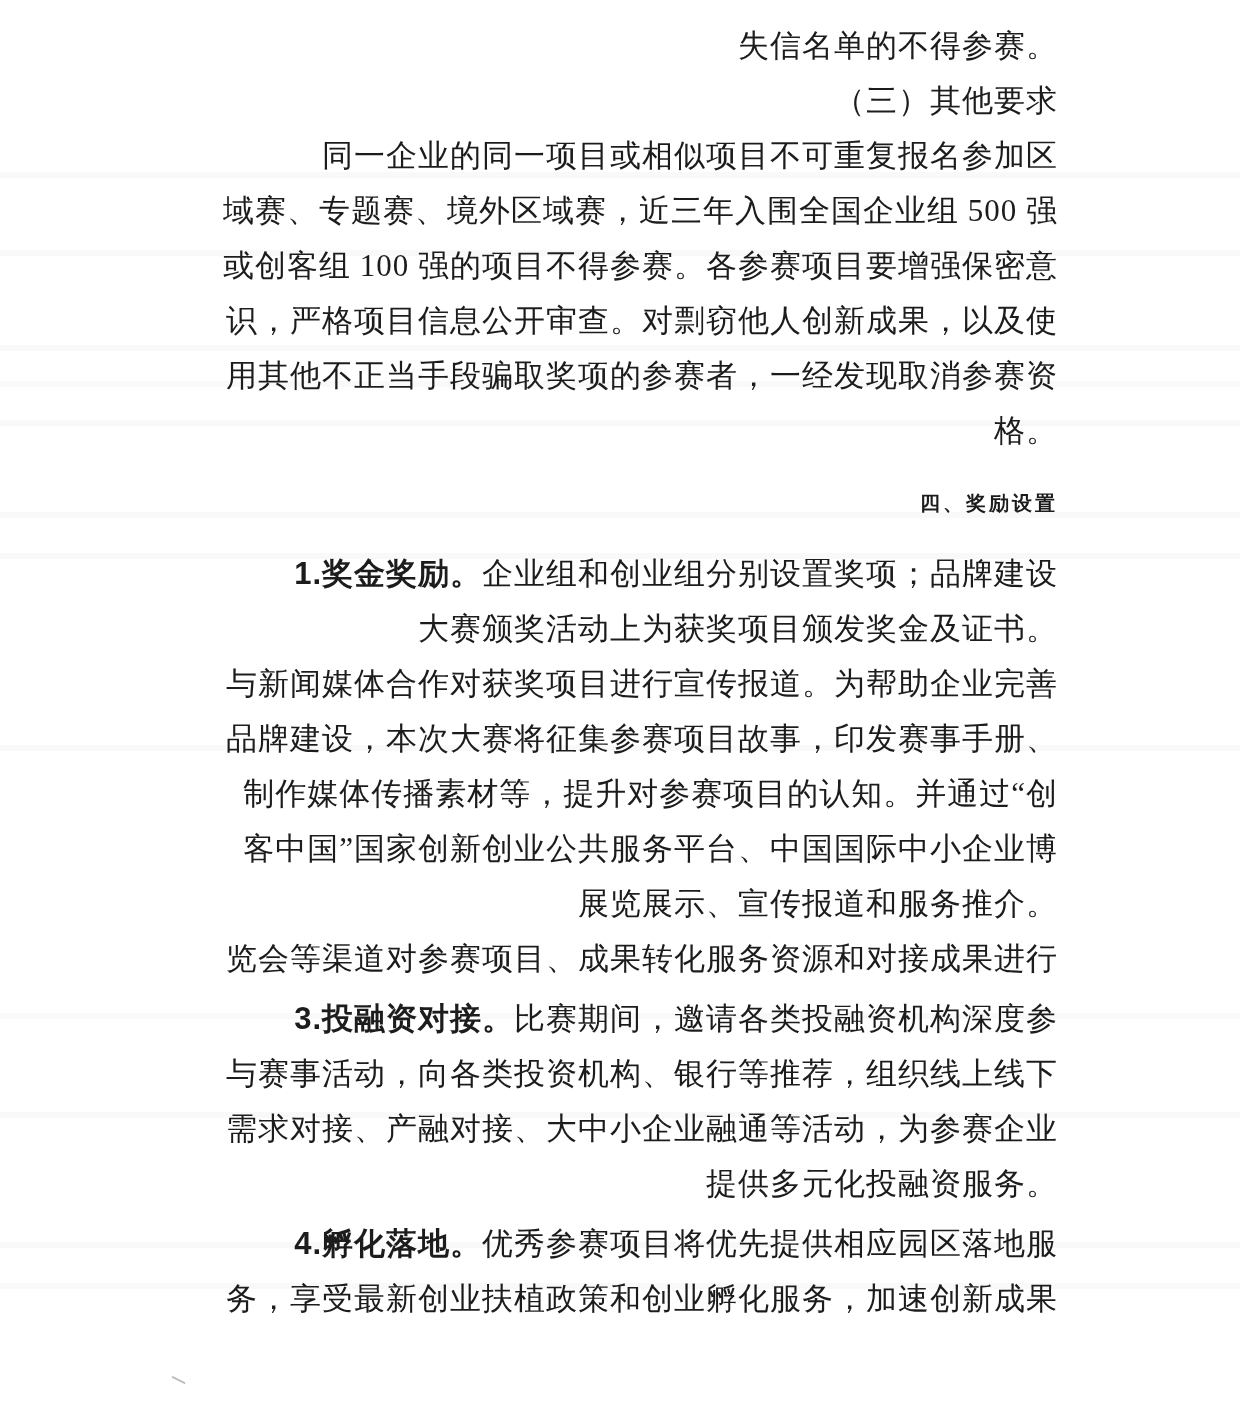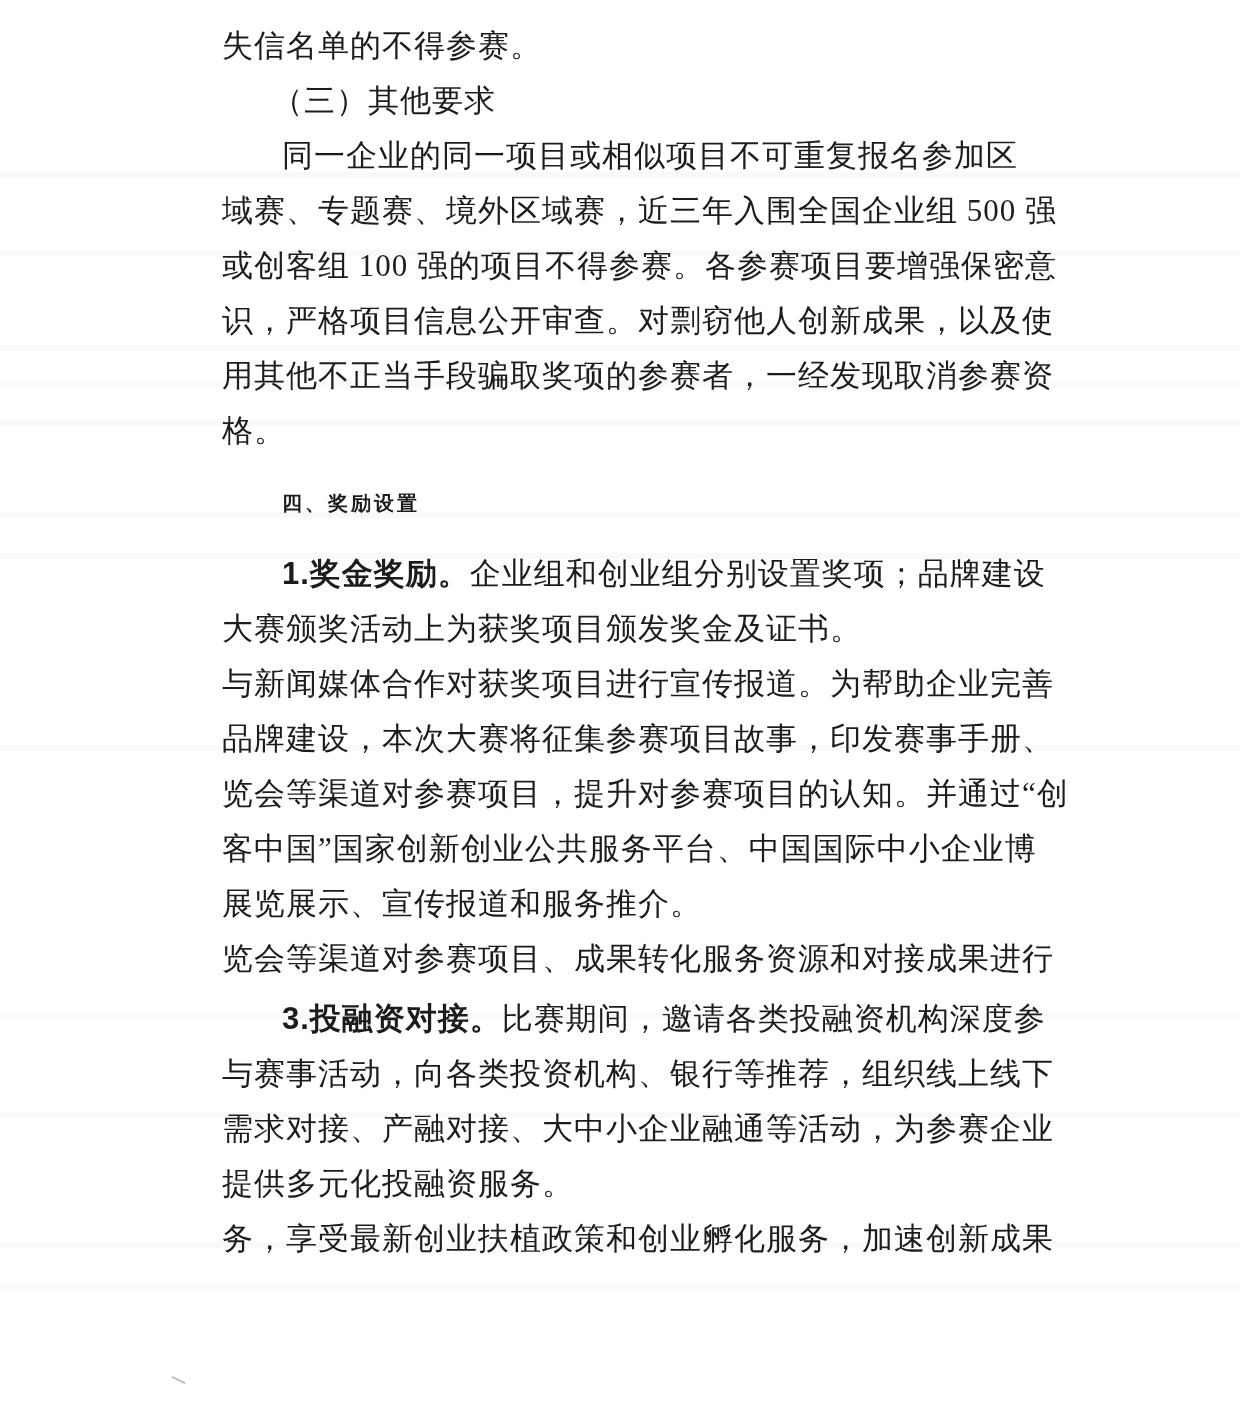--- a/index.html
+++ b/index.html
@@ -30,20 +30,21 @@
     position: absolute;
     left: 222px;
     top: 18px;
     width: 836px;
   }
   .line {
     font-size: 31px;
     line-height: 55px;
     letter-spacing: 1px;
     white-space: nowrap;
+    text-align: right;
   }
   .i2 { padding-left: 60px; }   
   .i1 { padding-left: 50px; }   
   .para { margin-top: 5px; }    
   .heading {
     font-family: Liberation Sans, sans-serif;
     font-weight: 700;
     font-size: 20px;
     margin-top: 18px;
     margin-bottom: 15px;
@@ -95,31 +96,34 @@
 
     <div class="line i2 heading">四、奖励设置</div>
 
     <div class="line i2 para">
       <span class="b">1.奖金奖励。</span><span>企业组和创业组分别设置奖项；品牌建设</span>
     </div>
     <div class="line">大赛颁奖活动上为获奖项目颁发奖金及证书。</div>
 
     <div class="line">与新闻媒体合作对获奖项目进行宣传报道。为帮助企业完善</div>
     <div class="line">品牌建设，本次大赛将征集参赛项目故事，印发赛事手册、</div>
-    <div class="line">览会等渠道对参赛项目，提升对参赛项目的认知。并通过“创</div>
+    <div class="line">制作媒体传播素材等，提升对参赛项目的认知。并通过“创</div>
     <div class="line">客中国”国家创新创业公共服务平台、中国国际中小企业博</div>
     <div class="line">展览展示、宣传报道和服务推介。</div>
     <div class="line">览会等渠道对参赛项目、成果转化服务资源和对接成果进行</div>
 
     <div class="line i2 para">
       <span class="b">3.投融资对接。</span><span>比赛期间，邀请各类投融资机构深度参</span>
     </div>
     <div class="line">与赛事活动，向各类投资机构、银行等推荐，组织线上线下</div>
     <div class="line">需求对接、产融对接、大中小企业融通等活动，为参赛企业</div>
     <div class="line">提供多元化投融资服务。</div>
 
+    <div class="line i2 para">
+      <span class="b">4.孵化落地。</span><span>优秀参赛项目将优先提供相应园区落地服</span>
+    </div>
     <div class="line">务，享受最新创业扶植政策和创业孵化服务，加速创新成果</div>
 
   </div>
 
   <div class="pen-mark"></div>
 
 </div>
 
 </body></html>

